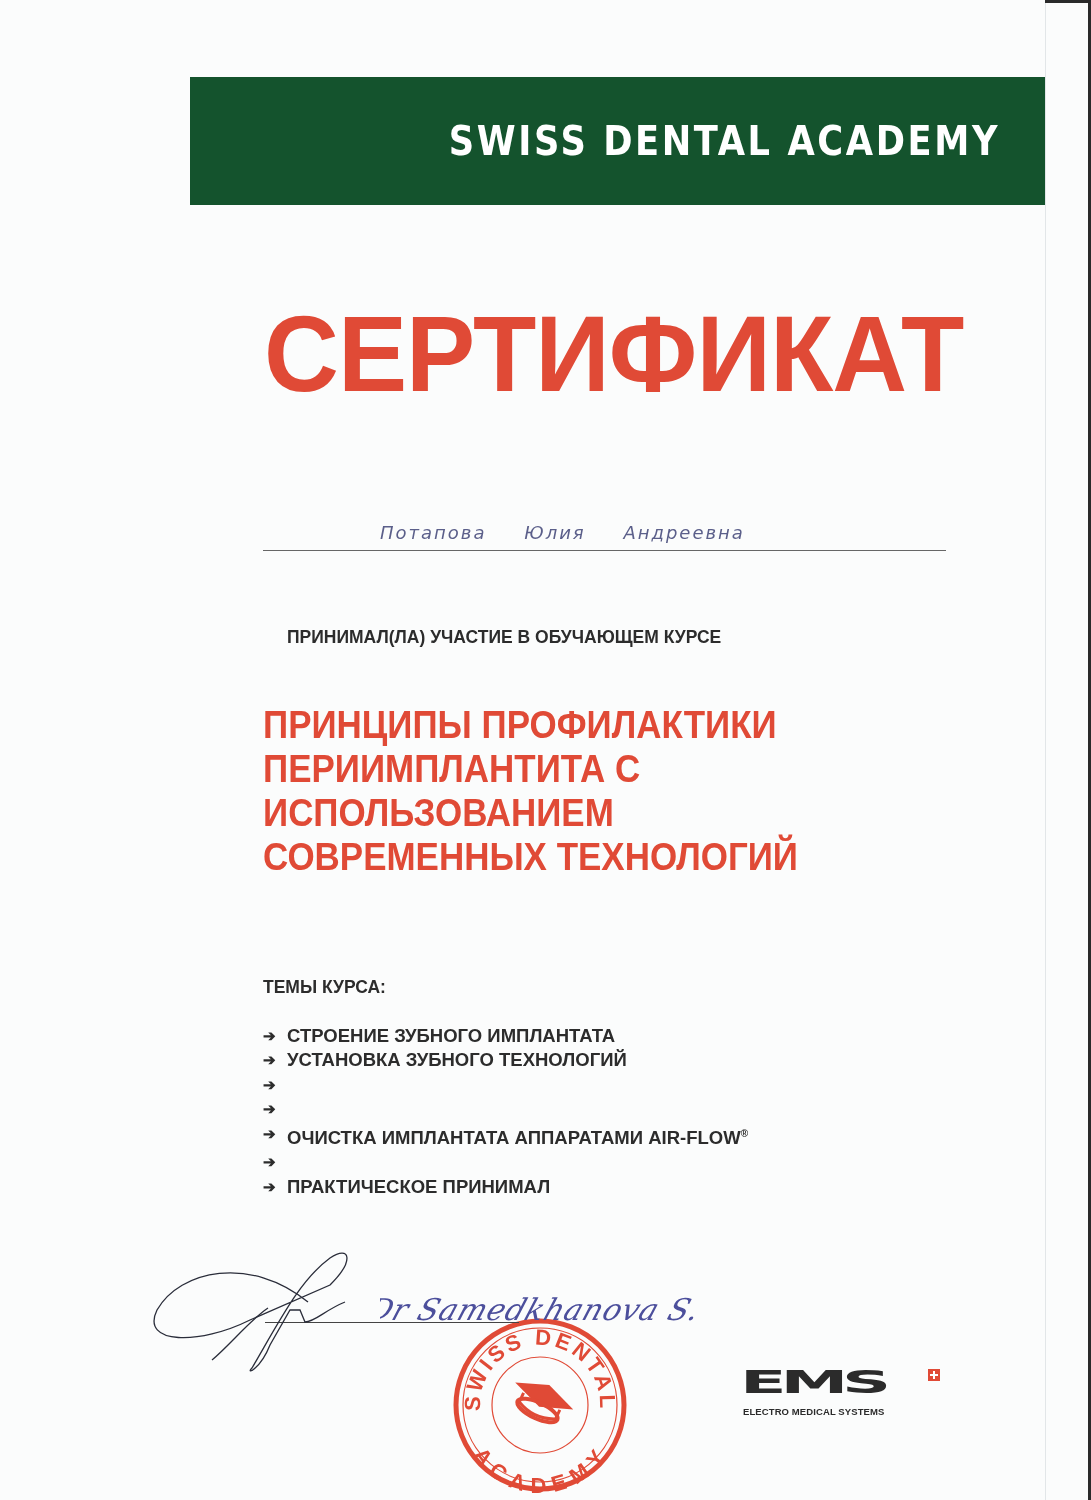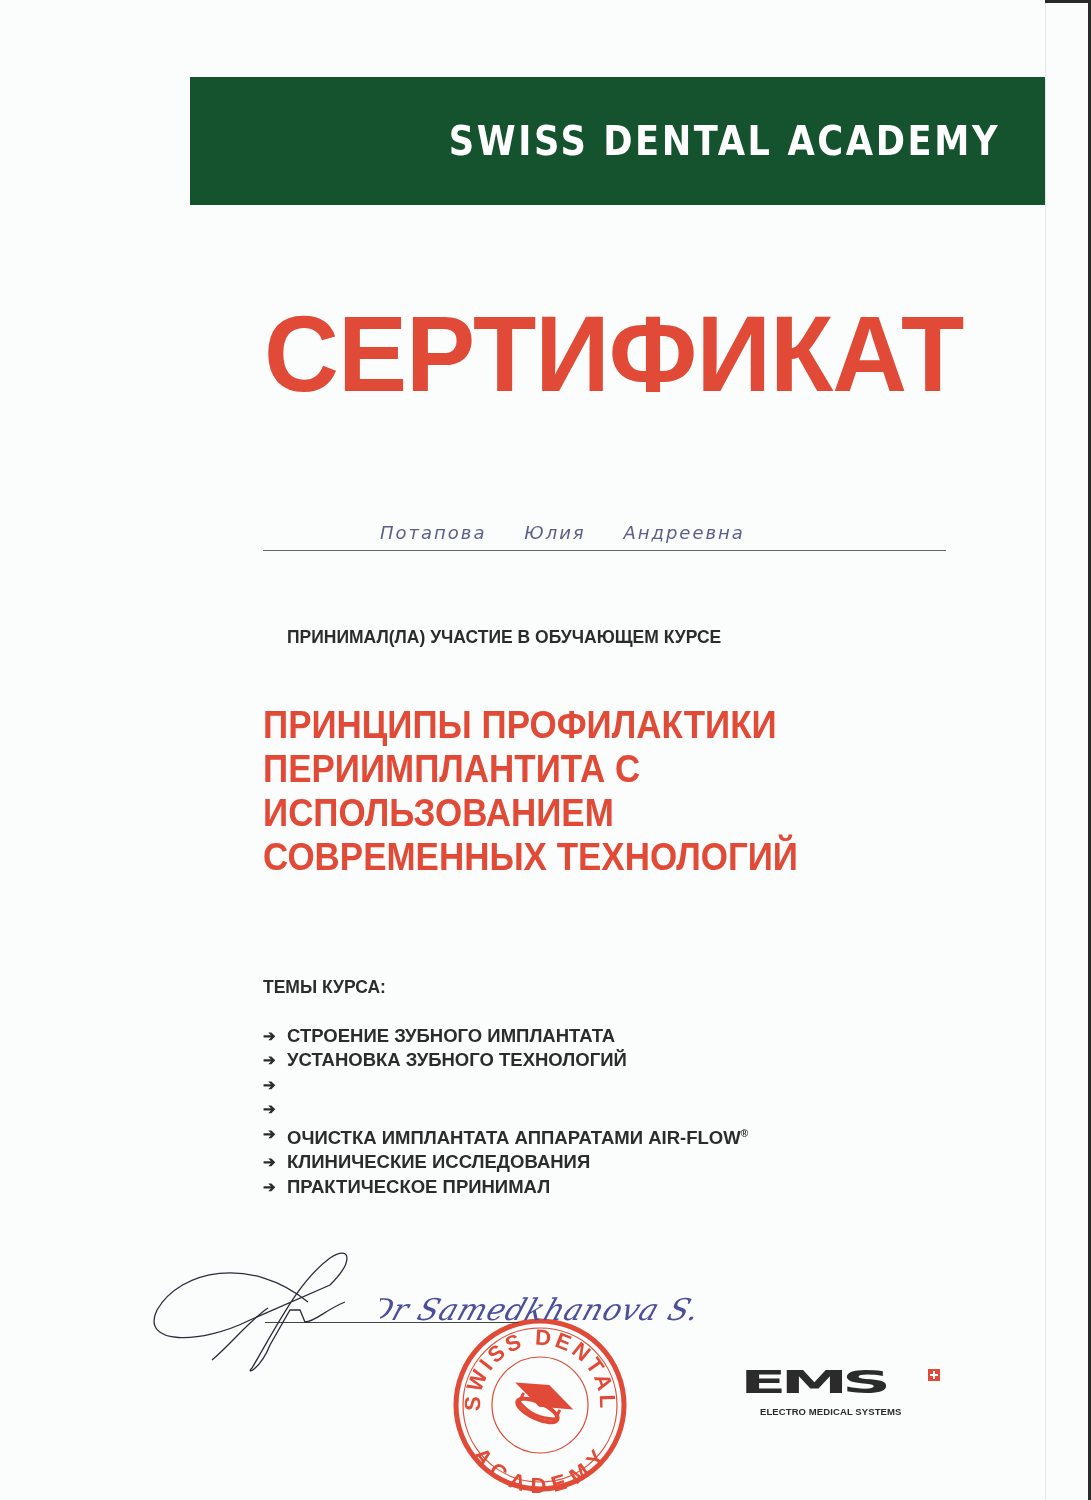--- a/index.html
+++ b/index.html
@@ -73,21 +73,21 @@
     font-size: 44px; color: #2b2b2b; letter-spacing: -4px; transform: scaleX(1.55) scaleY(0.72);
     transform-origin: left top; line-height: 1;
   }
   .ems-cross {
     position: absolute; left: 188px; top: 3px; width: 12px; height: 12px; background: #e04a36;
   }
   .ems-cross::before, .ems-cross::after { content: ""; position: absolute; background: #fff; }
   .ems-cross::before { left: 5px; top: 2px; width: 2px; height: 8px; }
   .ems-cross::after { left: 2px; top: 5px; width: 8px; height: 2px; }
   .ems-sub {
-    position: absolute; left: 20px; top: 40px; font-weight: bold; font-size: 9.5px; color: #2b2b2b;
+    position: absolute; left: 3px; top: 40px; font-weight: bold; font-size: 9.5px; color: #2b2b2b;
     letter-spacing: 0.1px; white-space: nowrap;
   }
 </style>
 </head>
 <body>
 
 <div class="fold-line"></div>
 <div class="scan-edge-top"></div>
 <div class="scan-edge-right"></div>
 
@@ -126,21 +126,20 @@
   </li>
   <li>
     <span class="arrow">➔</span>
   </li>
   <li>
     <span class="arrow">➔</span>
     <span><span>ОЧИСТКА ИМПЛАНТАТА АППАРАТАМИ AIR-FLOW</span><sup>®</sup></span>
   </li>
   <li>
     <span class="arrow">➔</span>
-    <span>КЛИНИЧЕСКИЕ ИССЛЕДОВАНИЯ</span>
   </li>
   <li>
     <span class="arrow">➔</span>
     <span>ПРАКТИЧЕСКОЕ ПРИНИМАЛ</span>
   </li>
 </ul>
 
 <svg class="stamp" width="180" height="180" viewBox="0 0 180 180">
   <defs>
     <path id="stampTop" d="M30,90 A60,60 0 0,1 150,90"></path>

